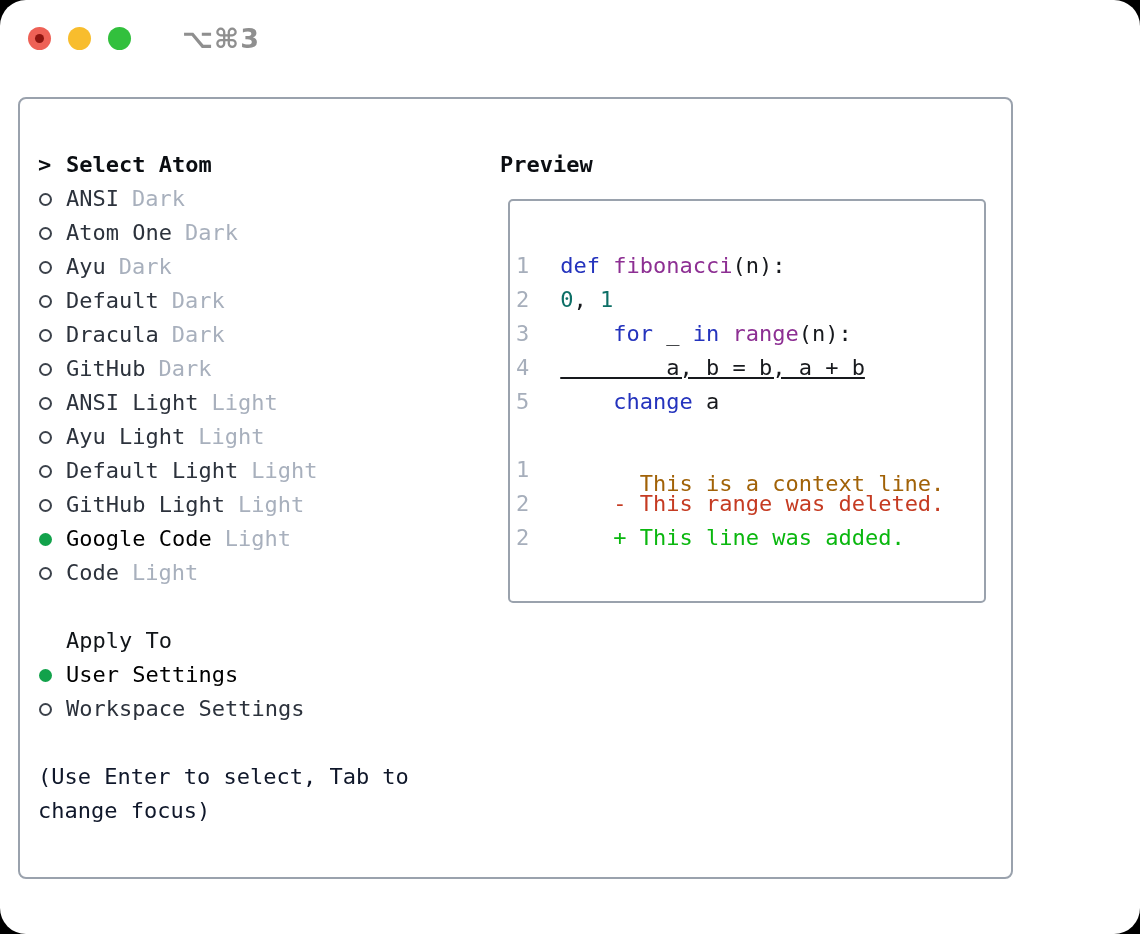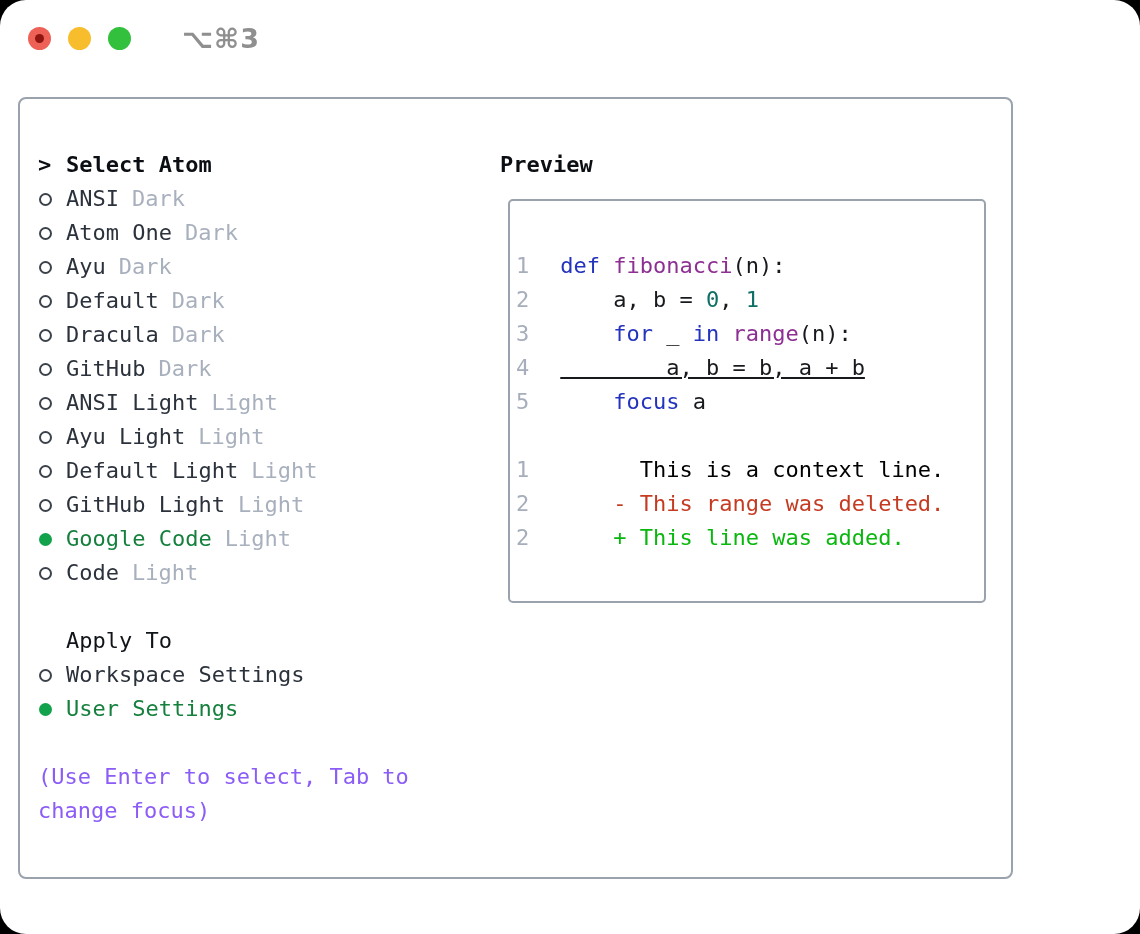--- a/index.html
+++ b/index.html
@@ -23,26 +23,26 @@
     position:absolute;left:18px;top:97px;width:995px;height:782px;box-sizing:border-box;
     border:2px solid #9aa2ad;border-radius:8px;background:#fff;
   }
   .leftcol{position:absolute;left:18px;top:49px;width:424px;font-size:22px;line-height:34px;color:#2c323c;}
   .row{display:flex;align-items:center;height:34px;white-space:pre;}
   .marker{width:28px;display:flex;align-items:center;flex:0 0 28px;}
   .cursor-glyph{font-weight:700;color:#0b0e12;}
   .circle{width:13px;height:13px;border-radius:50%;box-sizing:border-box;border:2px solid #3c424b;margin-left:1px;}
   .circle.filled{border:none;background:#12a24b;}
   .tname{color:#2c323c;}
-  .tname.sel{color:#15803d;}
+  .tname.sel{color:#000000;}
   .ttag{color:#a8b0bd;margin-left:13px;}
   .boldlabel{font-weight:700;color:#0b0e12;}
   .sectionlabel{color:#101418;}
   .spacer{height:34px;}
-  .hint{color:#8b5cf6;width:420px;white-space:normal;word-break:normal;}
+  .hint{color:#0f172a;width:420px;white-space:normal;word-break:normal;}
   
   .preview-title{position:absolute;left:480px;top:49px;font-size:22px;line-height:34px;font-weight:700;color:#0b0e12;}
   .preview-box{
     position:absolute;left:488px;top:100px;width:478px;height:404px;box-sizing:border-box;
     border:2px solid #9aa2ad;border-radius:5px;background:#fff;overflow:hidden;
   }
   .pcode{padding:48px 0 0 6px;font-size:22px;line-height:34px;}
   .pline{display:flex;white-space:pre;height:34px;}
   .lnum{flex:0 0 13px;text-align:right;margin-right:31px;}
 </style>
@@ -84,39 +84,39 @@
         </div>
 
       <div class="spacer"></div>
 
       <div class="row">
         <span class="marker"></span>
         <span class="sectionlabel">Apply To</span>
       </div>
 
       <div id="apply-list">
+          <div class="row"><span class="marker"><span class="circle filled"></span></span><span class="tname sel">User Settings</span></div>
           <div class="row"><span class="marker"><span class="circle"></span></span><span class="tname">Workspace Settings</span></div>
-          <div class="row"><span class="marker"><span class="circle filled"></span></span><span class="tname sel">User Settings</span></div>
         </div>
 
       <div class="spacer"></div>
 
       <div class="hint">(Use Enter to select, Tab to change focus)</div>
     </div>
 
     <div class="preview-title">Preview</div>
 
     <div class="preview-box">
       <div class="pcode" id="preview-code">
           <div class="pline"><span class="lnum" style="color: rgb(166, 174, 187);">1</span><span style="color: rgb(36, 51, 189);">def</span><span style="color: rgb(23, 25, 29);"> </span><span style="color: rgb(141, 47, 147);">fibonacci</span><span style="color: rgb(23, 25, 29);">(n):</span></div>
-          <div class="pline"><span class="lnum" style="color: rgb(166, 174, 187);">2</span><span style="color: rgb(23, 25, 29);">    a, b = </span><span style="color: rgb(13, 111, 102);">0</span><span style="color: rgb(23, 25, 29);">, </span><span style="color: rgb(13, 111, 102);">1</span></div>
+          <div class="pline"><span class="lnum" style="color: rgb(166, 174, 187);">2</span><span style="color: rgb(13, 111, 102);">0</span><span style="color: rgb(23, 25, 29);">, </span><span style="color: rgb(13, 111, 102);">1</span></div>
           <div class="pline"><span class="lnum" style="color: rgb(166, 174, 187);">3</span><span style="color: rgb(23, 25, 29);">    </span><span style="color: rgb(36, 51, 189);">for</span><span style="color: rgb(23, 25, 29);"> _ </span><span style="color: rgb(36, 51, 189);">in</span><span style="color: rgb(23, 25, 29);"> </span><span style="color: rgb(141, 47, 147);">range</span><span style="color: rgb(23, 25, 29);">(n):</span></div>
           <div class="pline"><span class="lnum" style="color: rgb(166, 174, 187);">4</span><span style="color: rgb(23, 25, 29); text-decoration: underline;">        a, b = b, a + b</span></div>
-          <div class="pline"><span class="lnum" style="color: rgb(166, 174, 187);">5</span><span style="color: rgb(23, 25, 29);">    </span><span style="color: rgb(36, 51, 189);">focus</span><span style="color: rgb(23, 25, 29);"> a</span></div>
+          <div class="pline"><span class="lnum" style="color: rgb(166, 174, 187);">5</span><span style="color: rgb(23, 25, 29);">    </span><span style="color: rgb(36, 51, 189);">change</span><span style="color: rgb(23, 25, 29);"> a</span></div>
           <div class="pline"><span class="lnum" style="color: rgb(166, 174, 187);"></span></div>
-          <div class="pline"><span class="lnum" style="color: rgb(166, 174, 187);">1</span><span style="color: #000000;">      This is a context line.</span></div>
+          <div class="pline"><span class="lnum" style="color: rgb(166, 174, 187);">1</span><span style="color: #a16207; margin-top: 14px;">      This is a context line.</span></div>
           <div class="pline"><span class="lnum" style="color: rgb(166, 174, 187);">2</span><span style="color: rgb(23, 25, 29);">    </span><span style="color: rgb(197, 59, 34);">- This range was deleted.</span></div>
           <div class="pline"><span class="lnum" style="color: rgb(166, 174, 187);">2</span><span style="color: rgb(23, 25, 29);">    </span><span style="color: rgb(10, 183, 15);">+ This line was added.</span></div>
         </div>
     </div>
 
   </div>
 </div>
 
 </body></html>

